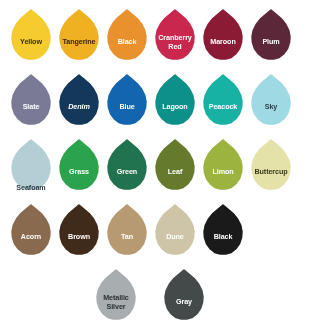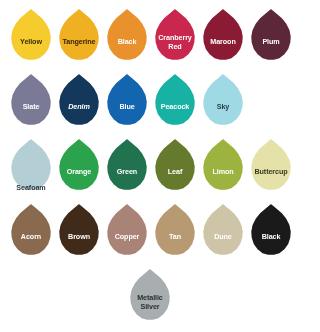--- a/index.html
+++ b/index.html
@@ -141,36 +141,40 @@
       </div>
       <div class="swatch">
         <span class="drop" style="background: rgb(19, 56, 92);"></span>
         <span class="swatch-label" style="color: rgb(255, 255, 255); font-style: italic;">Denim</span>
       </div>
       <div class="swatch">
         <span class="drop" style="background: rgb(18, 101, 174);"></span>
         <span class="swatch-label" style="color: rgb(255, 255, 255);">Blue</span>
       </div>
       <div class="swatch">
+        <span class="drop" style="background: rgb(13, 143, 138);"></span>
+        <span class="swatch-label" style="color: rgb(255, 255, 255);">Lagoon</span>
+      </div>
+      <div class="swatch">
         <span class="drop" style="background: rgb(23, 178, 163);"></span>
         <span class="swatch-label" style="color: rgb(255, 255, 255);">Peacock</span>
       </div>
       <div class="swatch">
         <span class="drop" style="background: rgb(159, 217, 227);"></span>
         <span class="swatch-label" style="color: rgb(42, 63, 70);">Sky</span>
       </div>
     </div>
     <div class="swatch-row">
       <div class="swatch">
         <span class="drop" style="background: rgb(180, 206, 214);"></span>
         <span class="swatch-label" style="color: rgb(42, 58, 64); margin-top: 40px;">Seafoam</span>
       </div>
       <div class="swatch">
         <span class="drop" style="background: rgb(43, 162, 76);"></span>
-        <span class="swatch-label" style="color: rgb(255, 255, 255);">Orange</span>
+        <span class="swatch-label" style="color: rgb(255, 255, 255);">Grass</span>
       </div>
       <div class="swatch">
         <span class="drop" style="background: rgb(33, 114, 78);"></span>
         <span class="swatch-label" style="color: rgb(255, 255, 255);">Green</span>
       </div>
       <div class="swatch">
         <span class="drop" style="background: rgb(102, 122, 46);"></span>
         <span class="swatch-label" style="color: rgb(255, 255, 255);">Leaf</span>
       </div>
       <div class="swatch">
@@ -183,38 +187,38 @@
       </div>
     </div>
     <div class="swatch-row">
       <div class="swatch">
         <span class="drop" style="background: rgb(138, 106, 79);"></span>
         <span class="swatch-label" style="color: rgb(255, 255, 255);">Acorn</span>
       </div>
       <div class="swatch">
         <span class="drop" style="background: rgb(64, 42, 25);"></span>
         <span class="swatch-label" style="color: rgb(255, 255, 255);">Brown</span>
-      </div>
-      <div class="swatch">
-        <span class="drop" style="background: rgb(169, 131, 118);"></span>
-        <span class="swatch-label" style="color: rgb(255, 255, 255);">Copper</span>
       </div>
       <div class="swatch">
         <span class="drop" style="background: rgb(183, 154, 114);"></span>
         <span class="swatch-label" style="color: rgb(255, 255, 255);">Tan</span>
       </div>
       <div class="swatch">
         <span class="drop" style="background: rgb(206, 197, 168);"></span>
         <span class="swatch-label" style="color: rgb(255, 255, 255);">Dune</span>
       </div>
       <div class="swatch">
         <span class="drop" style="background: rgb(26, 26, 26);"></span>
         <span class="swatch-label" style="color: rgb(255, 255, 255);">Black</span>
       </div>
     </div>
     <div class="swatch-row centered">
       <div class="swatch">
         <span class="drop" style="background: rgb(168, 173, 176);"></span>
         <span class="swatch-label" style="color: rgb(43, 47, 49);">Metallic
 Silver</span>
       </div>
+      <div class="swatch">
+        <span class="drop" style="background: rgb(68, 73, 74);"></span>
+        <span class="swatch-label" style="color: rgb(255, 255, 255);">Gray</span>
+      </div>
     </div>
   </div>
 
 </body></html>

